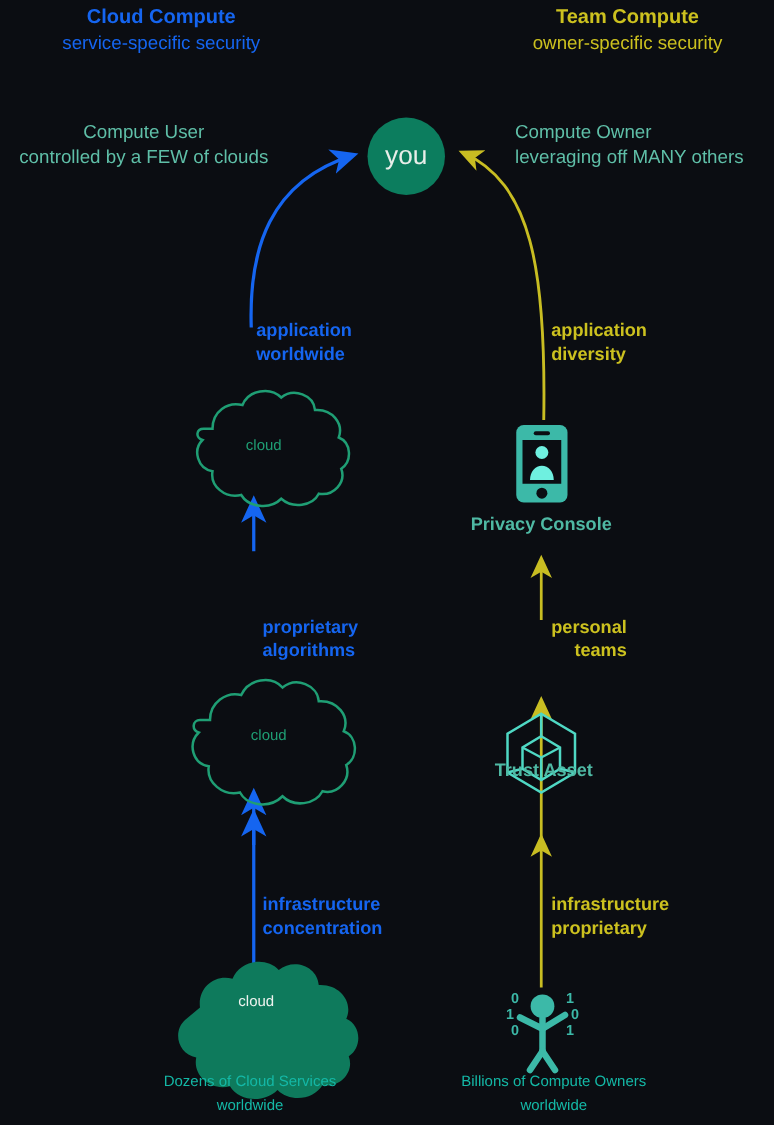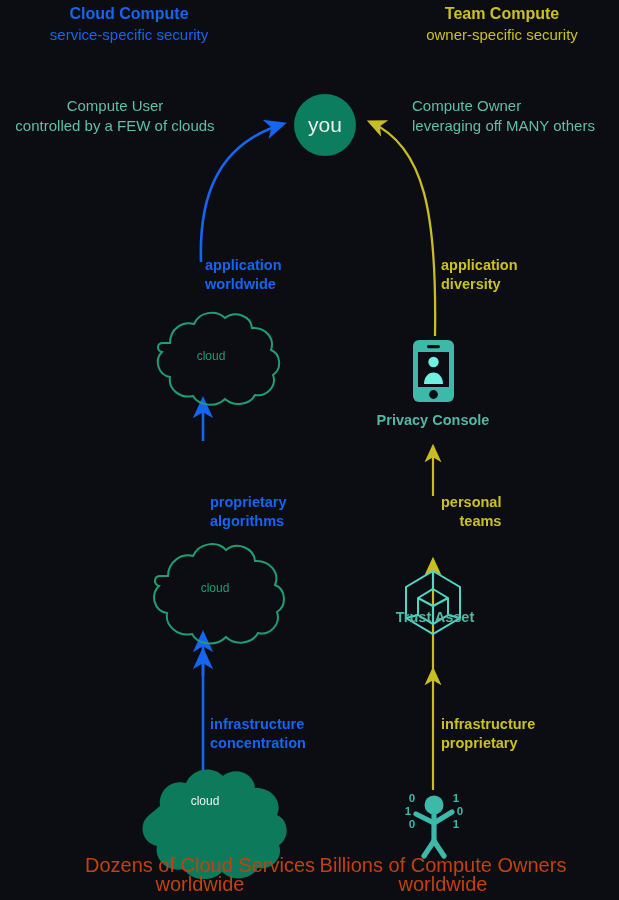--- a/index.html
+++ b/index.html
@@ -46,21 +46,21 @@
   #txt-appstores{left:141px;top:346px;width:140px;}
   #txt-datacentres{left:141px;top:578px;width:148px;}
   #txt-cloudcompute{left:150px;top:791px;width:110px;color:#eef3ef;}
 
   
   .nodecap{font-size:14.5px;font-weight:bold;color:#4fb9a4;text-align:center;}
   #cap-privacy{left:333px;top:412px;width:200px;}
   #cap-trust{left:335px;top:609px;width:200px;}
 
   
-  .botcap{font-size:20px;line-height:19px;color:#c2410c;text-align:center;}
+  .botcap{font-size:12px;line-height:19px;color:#14b8a6;text-align:center;}
   #bot-left{left:75px;top:856px;width:250px;}
   #bot-right{left:318px;top:856px;width:250px;}
 
   .digits{font-size:11.5px;font-weight:bold;fill:#3cb9a8;
     font-family:"Liberation Sans","DejaVu Sans",sans-serif;}
 </style>
 </head>
 <body>
 
 <div class="stage">

